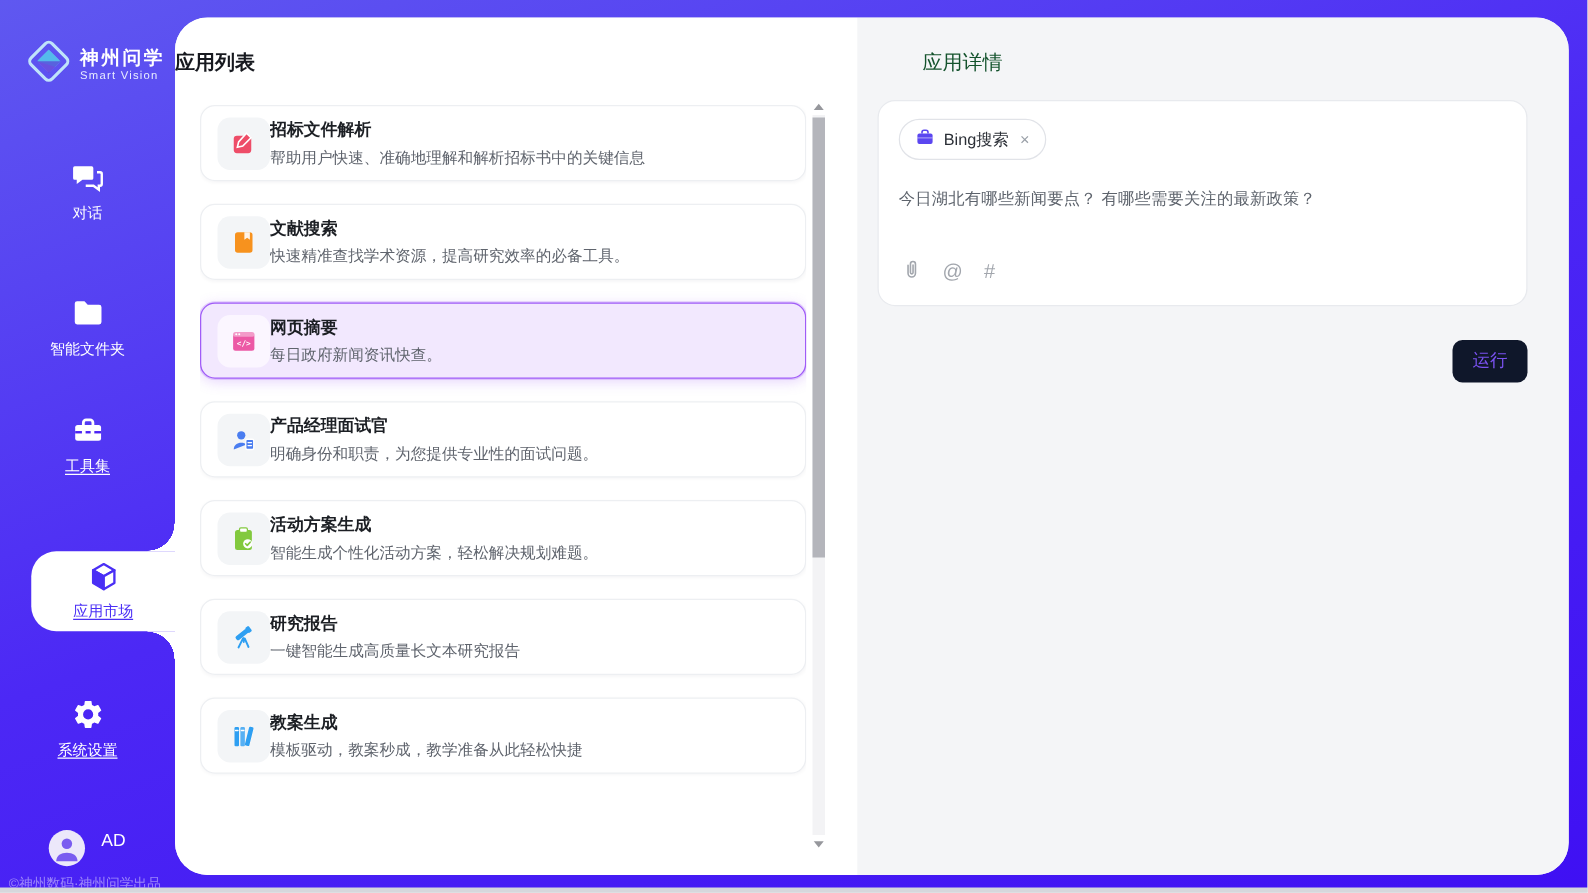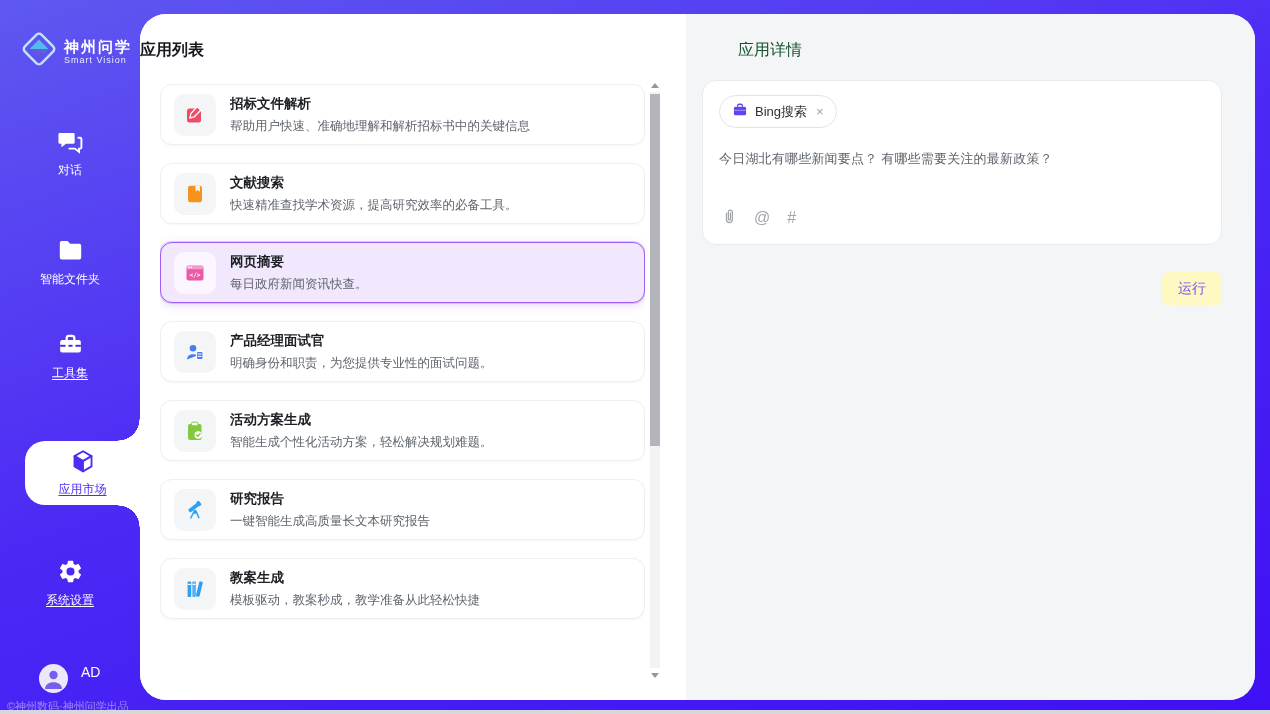--- a/index.html
+++ b/index.html
@@ -29,21 +29,21 @@
 
   
   .content-shell { position:absolute; left:140px; top:14px; width:1115px; height:686px;
     border-radius:26px; background:#f4f5f7; overflow:hidden; display:flex; }
 
   
   .list-panel { width:546px; background:#fff; position:relative; flex:none; }
   .panel-title { position:absolute; top:26px; left:0; font-size:16px; font-weight:700; color:#17191f; }
   .cards { position:absolute; top:70px; left:20px; width:485px; height:597px; overflow:hidden; }
   .app-card { height:61px; margin-bottom:18px; background:#fff; border:1px solid #edeff2;
-    border-radius:12px; display:flex; align-items:center; gap:14px; padding:0 13px;
+    border-radius:12px; display:flex; align-items:center; gap:0; padding:0 13px;
     box-shadow:0 1px 3px rgba(15,23,42,.04); cursor:pointer; }
   .app-card.selected { background:#f2e8fe; border:1px solid #a05cf7;
     box-shadow:0 0 0 1px rgba(160,92,247,.25), 0 2px 10px rgba(160,92,247,.25); }
   .icon-box { width:42px; height:42px; border-radius:10px; background:#f3f5f7; flex:none;
     display:flex; align-items:center; justify-content:center; }
   .app-card.selected .icon-box { background:#fbf6ff; }
   .card-text { overflow:hidden; }
   .card-title { font-size:13.5px; font-weight:700; color:#1c1f24; margin-bottom:5px; white-space:nowrap; }
   .card-desc { font-size:12.5px; color:#5f646d; white-space:nowrap; }
 
@@ -60,21 +60,21 @@
   .detail-panel { flex:1; position:relative; background:#f4f5f7; }
   .detail-title { position:absolute; top:26px; left:16px; font-size:16px; font-weight:400; color:#14532d;margin-left:36px; }
   .detail-card { position:absolute; top:66px; left:16px; right:33px; height:165px; background:#fff;
     border:1px solid #e8eaee; border-radius:14px; padding:14px 16px; }
   .tool-tag { display:inline-flex; align-items:center; gap:7px; border:1px solid #e1e3e8;
     border-radius:17px; padding:6px 12px; background:#fff; font-size:13px; color:#2b2f36; cursor:pointer; }
   .tag-close { color:#9aa0a8; font-size:13px; margin-left:2px; cursor:pointer; line-height:1; }
   .question { margin-top:22px; font-size:13px; color:#5d636c; letter-spacing:.2px; }
   .attach-row { position:absolute; left:18px; bottom:15px; display:flex; align-items:center; gap:17px; color:#a2a6ad; }
   .attach-sym { font-size:16px; color:#a2a6ad; cursor:pointer; }
-  .run-btn { position:absolute; top:258px; right:33px; background:#fef9c3; color:#7a52f0;
+  .run-btn { position:absolute; top:258px; right:33px; background:#0f172a; color:#7a52f0;
     border:none; border-radius:8px; padding:8px 16px; font-size:14px; cursor:pointer;
     font-family:"Liberation Sans","DejaVu Sans",sans-serif; }
 </style>
 </head>
 <body>
 
 <div class="app-window">
 
   <aside class="sidebar">
     <div class="logo">

